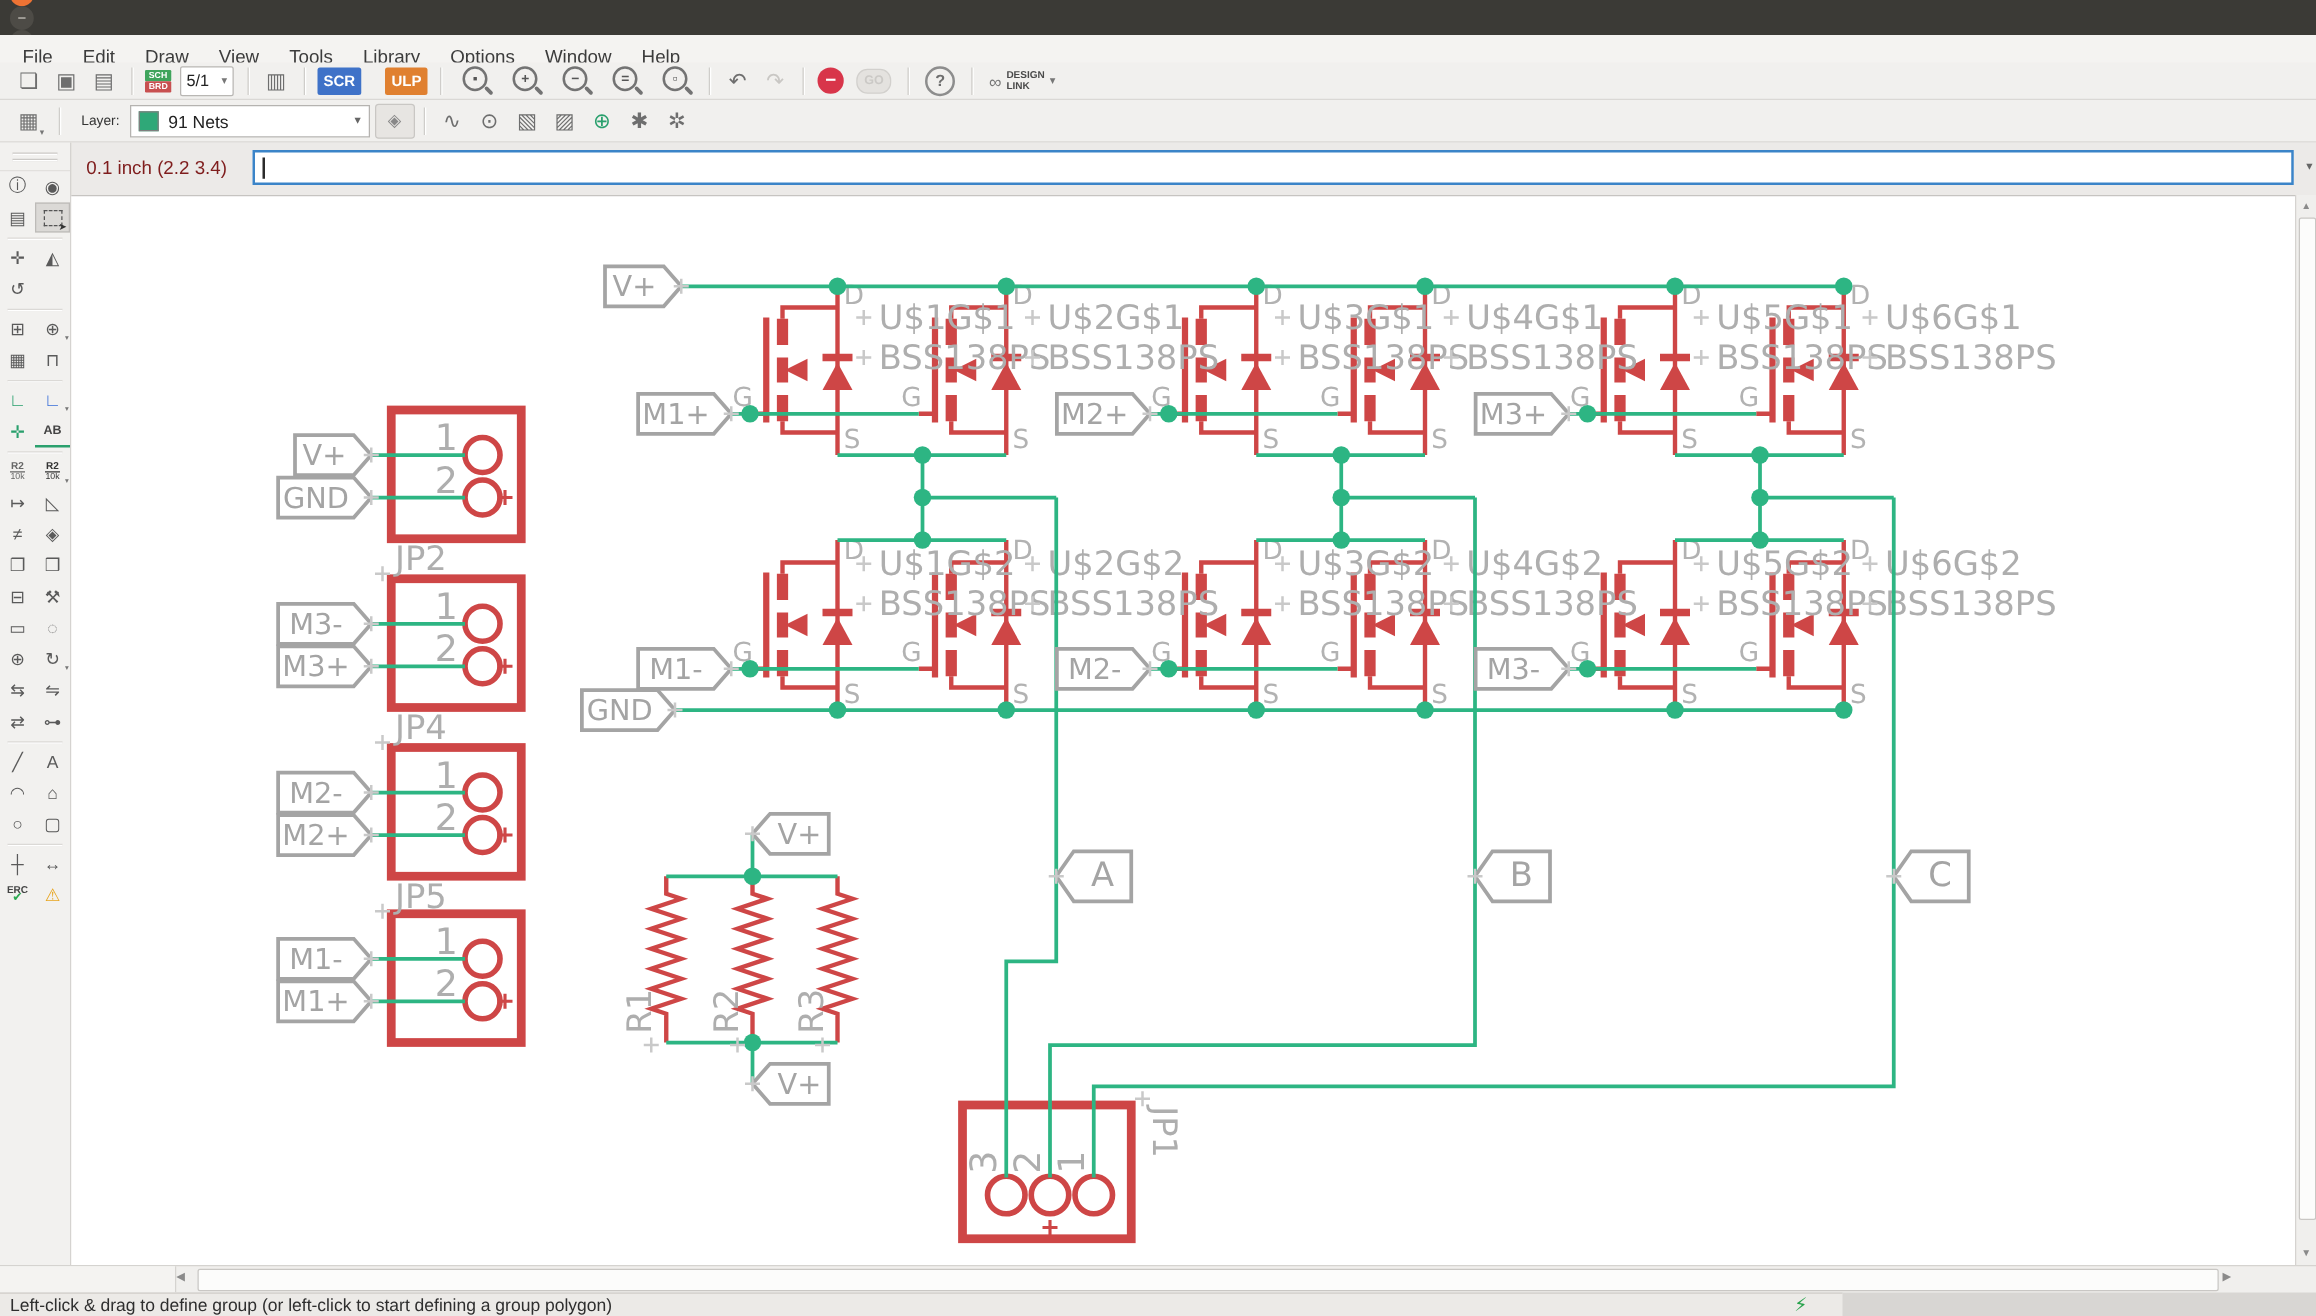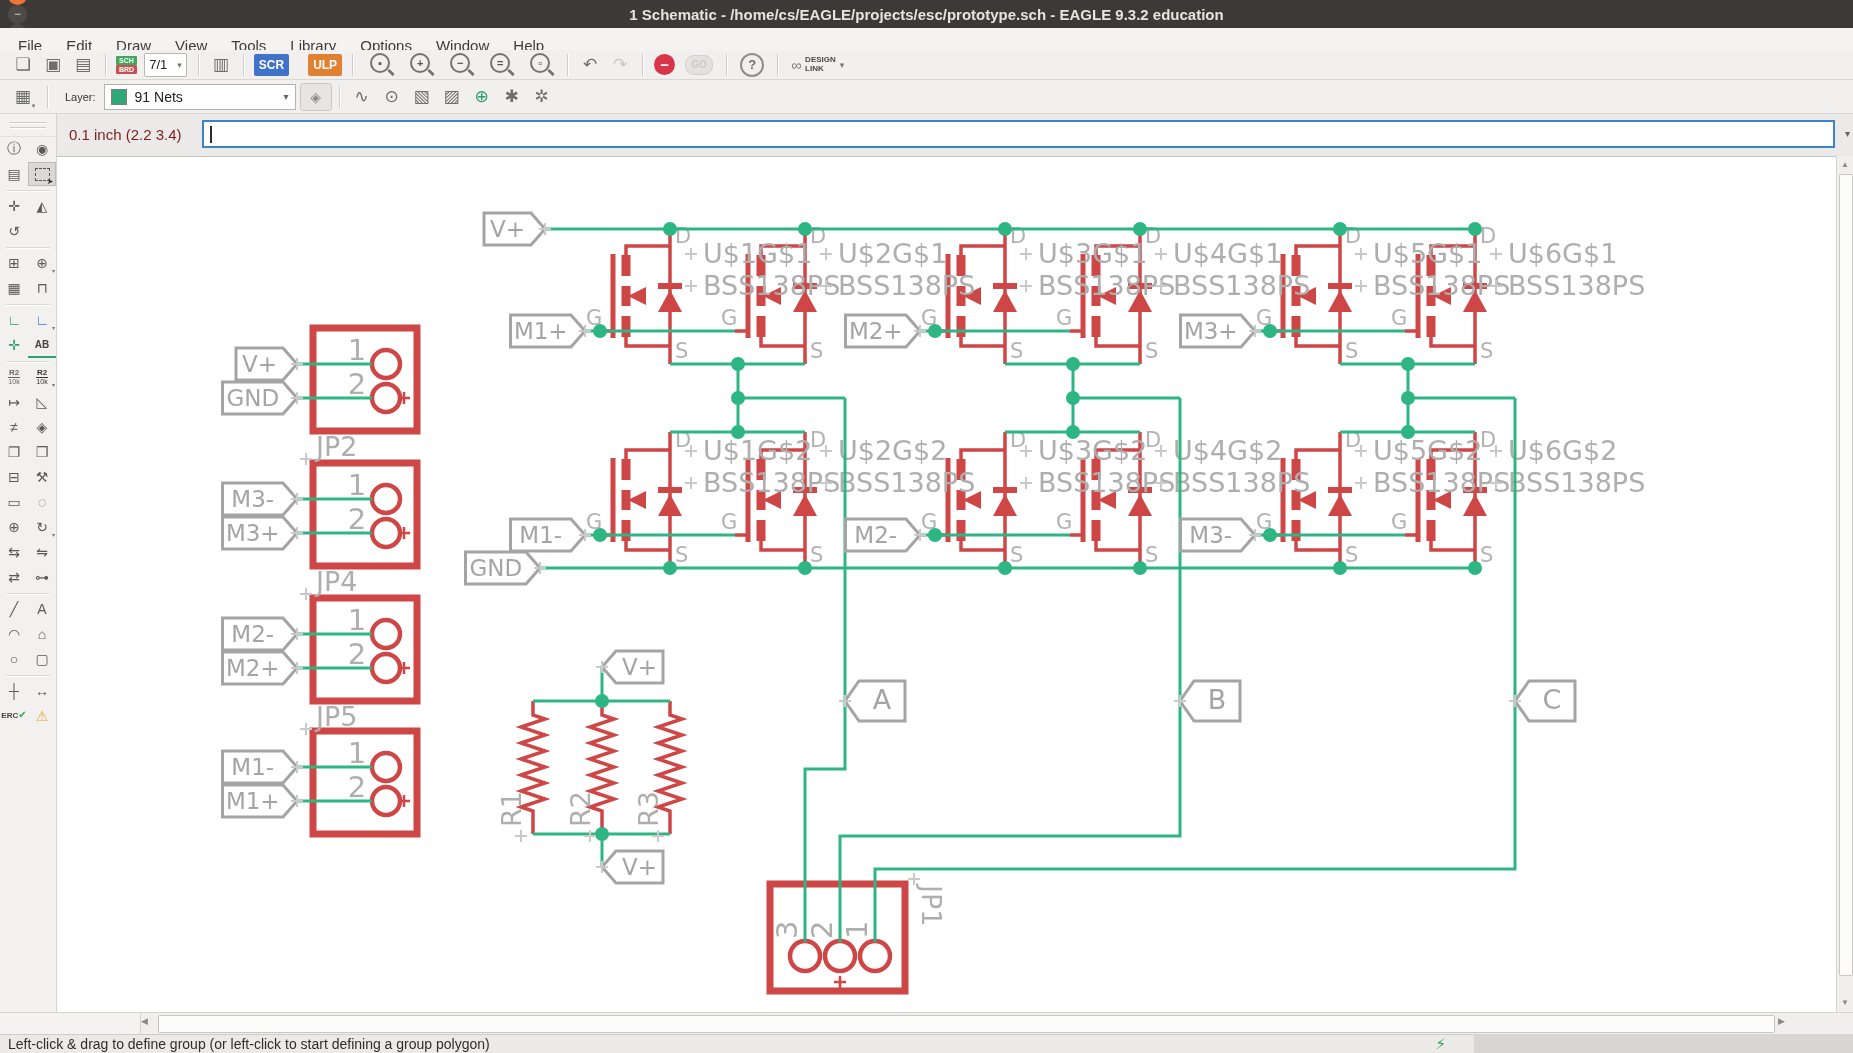--- a/index.html
+++ b/index.html
@@ -65,21 +65,21 @@
   #sidebar .handle i{display:block;height:1px;background:#cbc9c6;border-bottom:1px solid #fff;}
   .srow{display:flex;height:25px;}
   .scell{width:28px;height:24px;display:flex;align-items:center;justify-content:center;
        font-size:14px;color:#5a5a5a;position:relative;}
   .scell.active{background:#dbd9d6;border:1px solid #bdbbb8;box-sizing:border-box;}
   .scell .dd{position:absolute;right:1px;bottom:1px;font-size:6px;color:#777;}
   .dashbox{width:13px;height:11px;border:1px dashed #555;position:relative;}
   .dashbox::after{content:"➤";position:absolute;right:-5px;bottom:-6px;font-size:8px;color:#333;}
   .rk{display:flex;flex-direction:column;align-items:center;line-height:1;}
   .rk b{font-size:8px;} .rk i{font-size:7px;font-style:normal;border-top:1px solid currentColor;}
-  .ercic{display:flex;flex-direction:row;align-items:center;line-height:1;font-size:8px;font-weight:bold;color:#444;}
+  .ercic{display:flex;flex-direction:column;align-items:center;line-height:1;font-size:8px;font-weight:bold;color:#444;}
   .ercic em{font-style:normal;color:#2aa84f;font-size:10px;margin-top:-2px;}
   .ssep{height:7px;display:flex;align-items:center;padding:0 6px;}
   .ssep i{flex:1;height:1px;background:#dbd9d6;border-bottom:1px solid #fff;}
   #canvas{position:absolute;left:57px;top:156px;width:1779px;height:856px;background:#ffffff;
        border-top:1px solid #c6c4c1;box-sizing:border-box;}
   #vscroll{position:absolute;left:1836px;top:156px;width:17px;height:856px;background:#f0efed;
        border-left:1px solid #d5d3d0;box-sizing:border-box;}
   .sbtn{position:absolute;left:1px;width:14px;height:16px;display:flex;align-items:center;
        justify-content:center;font-size:8px;color:#8a8a8a;}
   #vthumb{position:absolute;left:2px;top:18px;width:12px;height:800px;background:#fcfcfb;
@@ -98,21 +98,20 @@
 </style>
 </head>
 <body>
 
 <div id="titlebar">
   <span id="winbtns">
       <span class="winbtn" style="background: rgb(238, 115, 52); color: rgb(90, 44, 18);">×</span>
       <span class="winbtn" style="background: rgb(77, 75, 70); color: rgb(216, 212, 205);">−</span>
       <span class="winbtn" style="background: rgb(77, 75, 70); color: rgb(216, 212, 205);">▢</span>
     </span>
-  <span id="wintitle">1 Schematic - /home/cs/EAGLE/projects/esc/prototype.sch - EAGLE 9.3.2 education</span>
 </div>
 <div id="menubar">
     <span class="mitem"><span class="u">F</span>ile</span>
     <span class="mitem"><span class="u">E</span>dit</span>
     <span class="mitem"><span class="u">D</span>raw</span>
     <span class="mitem"><span class="u">V</span>iew</span>
     <span class="mitem"><span class="u">T</span>ools</span>
     <span class="mitem"><span class="u">L</span>ibrary</span>
     <span class="mitem"><span class="u">O</span>ptions</span>
     <span class="mitem"><span class="u">W</span>indow</span>
@@ -121,21 +120,21 @@
 <div id="tb1">
     <span class="tbtn">❏</span>
     <span class="tbtn">▣</span>
     <span class="tbtn">▤</span>
     <span class="sep"></span>
     <span class="schbrd">
       <span style="background: rgb(63, 164, 92);">SCH</span>
       <span style="background: rgb(200, 80, 80);">BRD</span>
     </span>
     <span class="combo">
-      <span>7/1</span>
+      <span>5/1</span>
       <span class="arrow">▾</span>
     </span>
     <span class="sep"></span>
     <span class="tbtn">▥</span>
     <span class="sep"></span>
     <span class="chip" style="background: rgb(63, 114, 200);">SCR</span>
     <span class="chip" style="background: rgb(224, 128, 48); margin-left: 16px;">ULP</span>
     <span class="sep"></span>
     <span class="mag">▪</span>
     <span class="mag">+</span>

